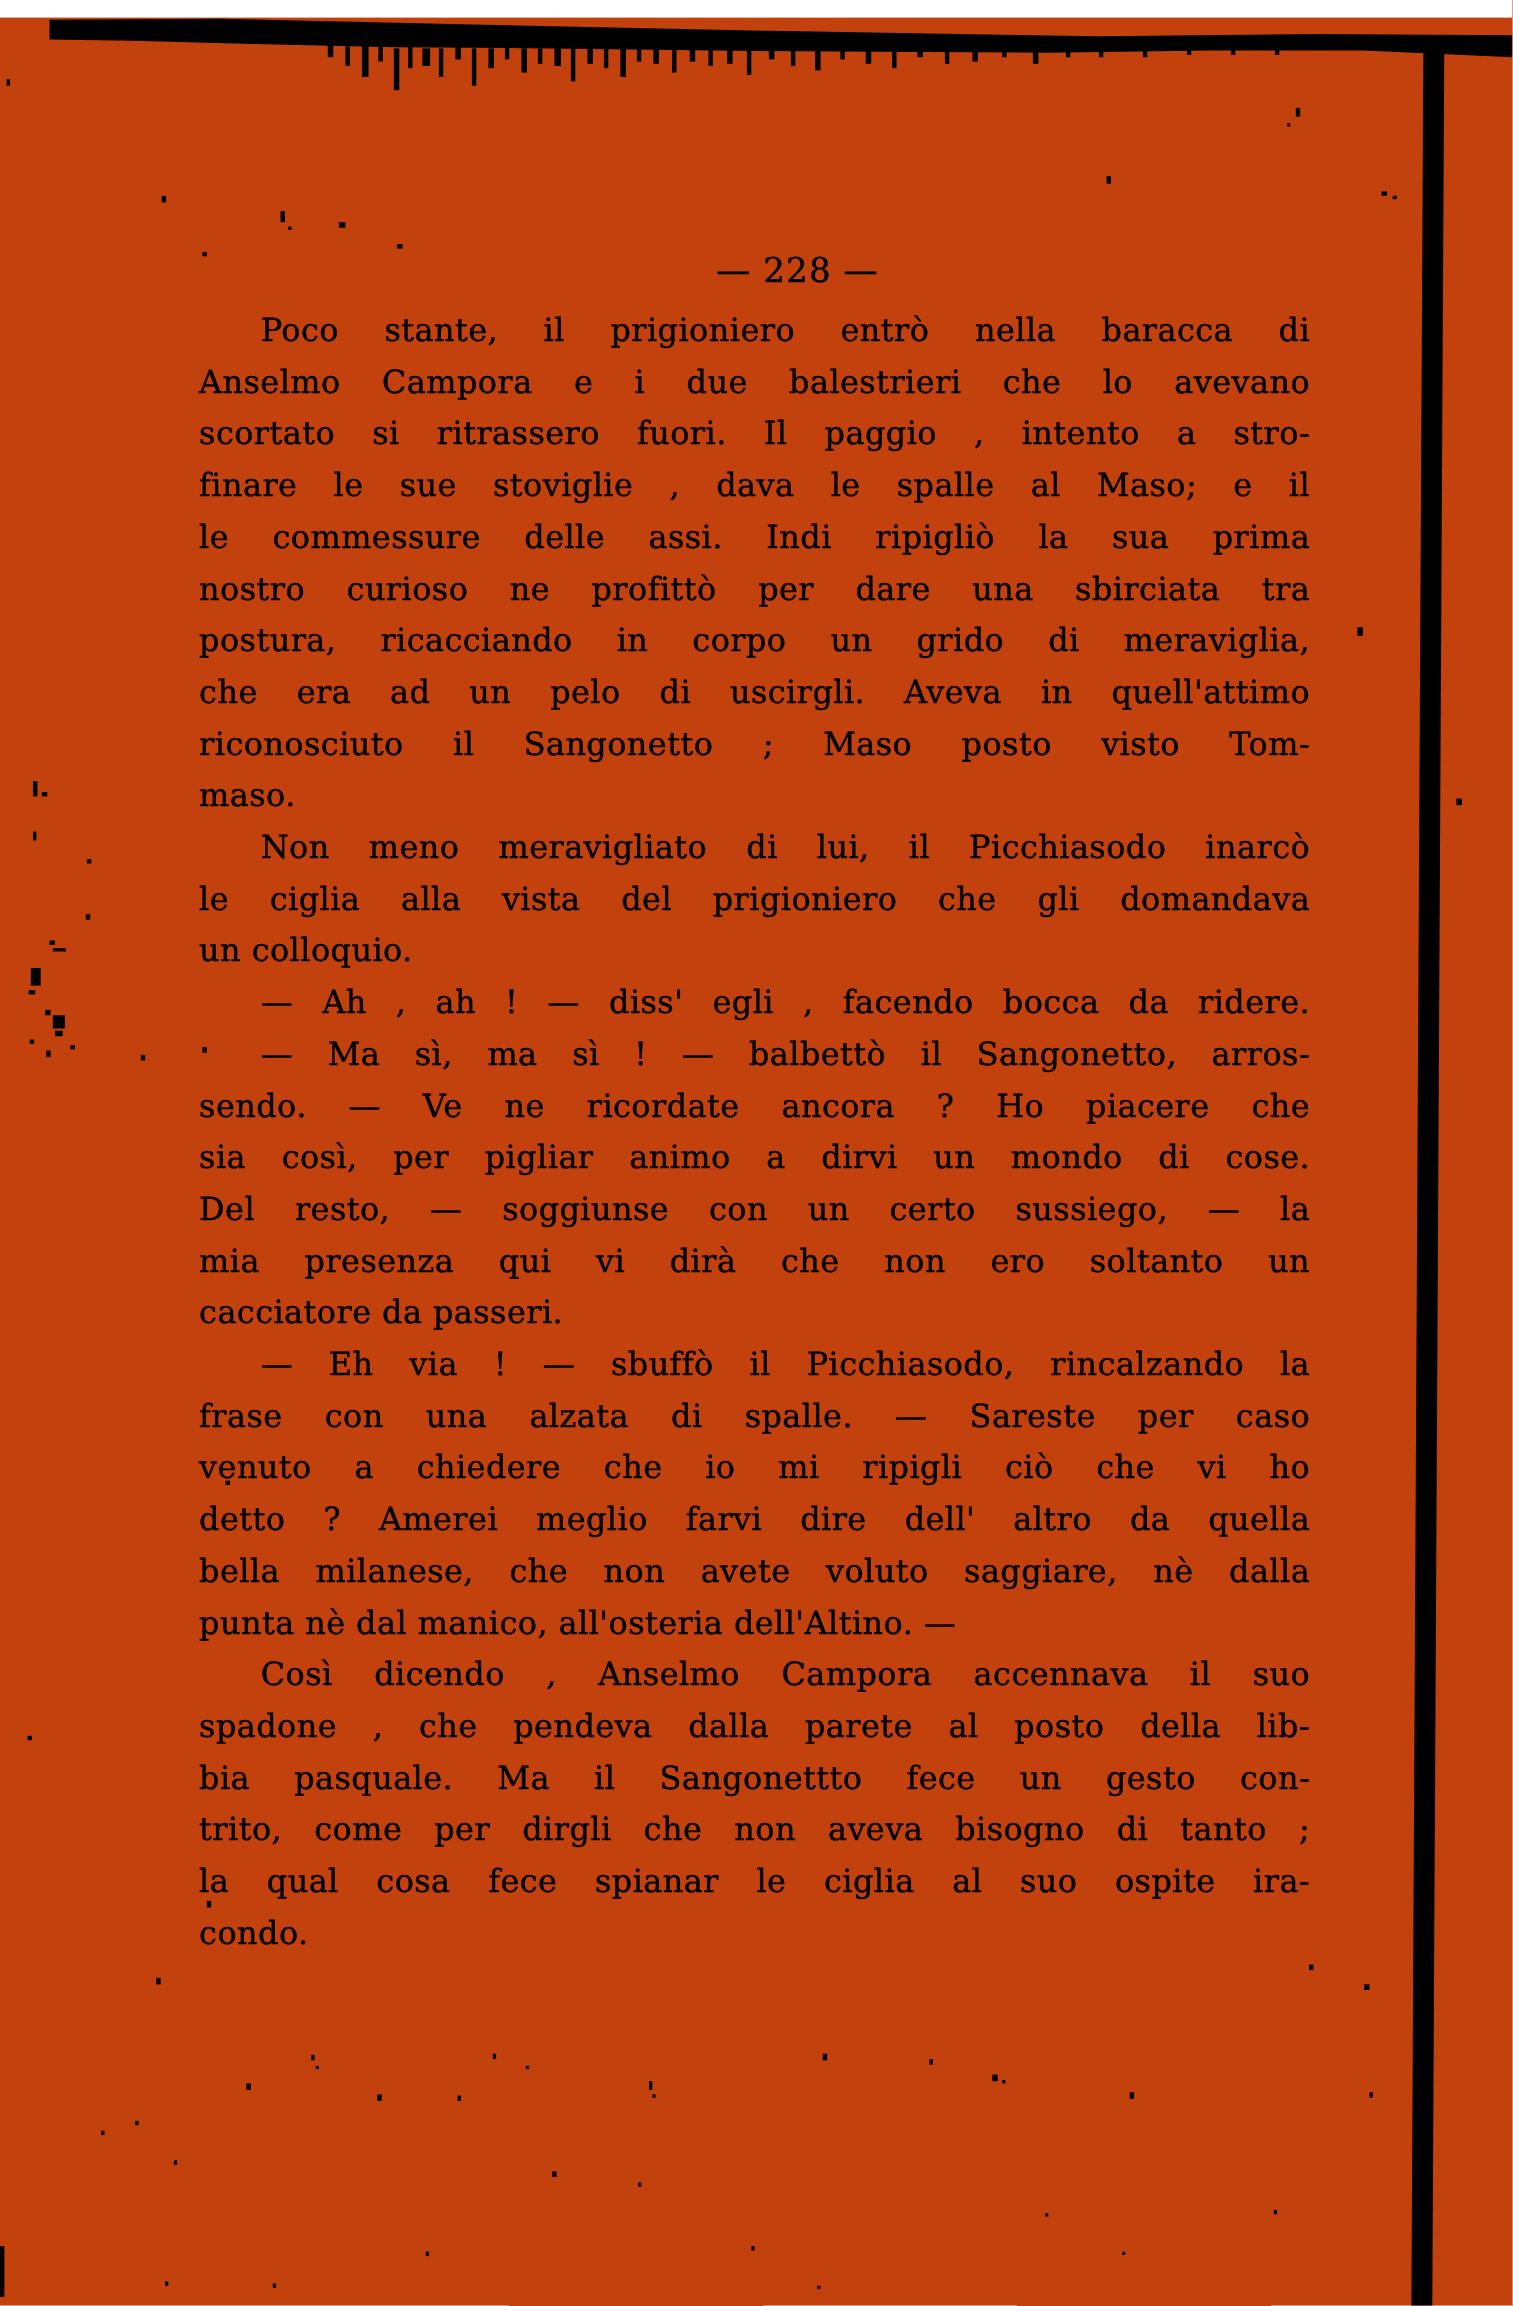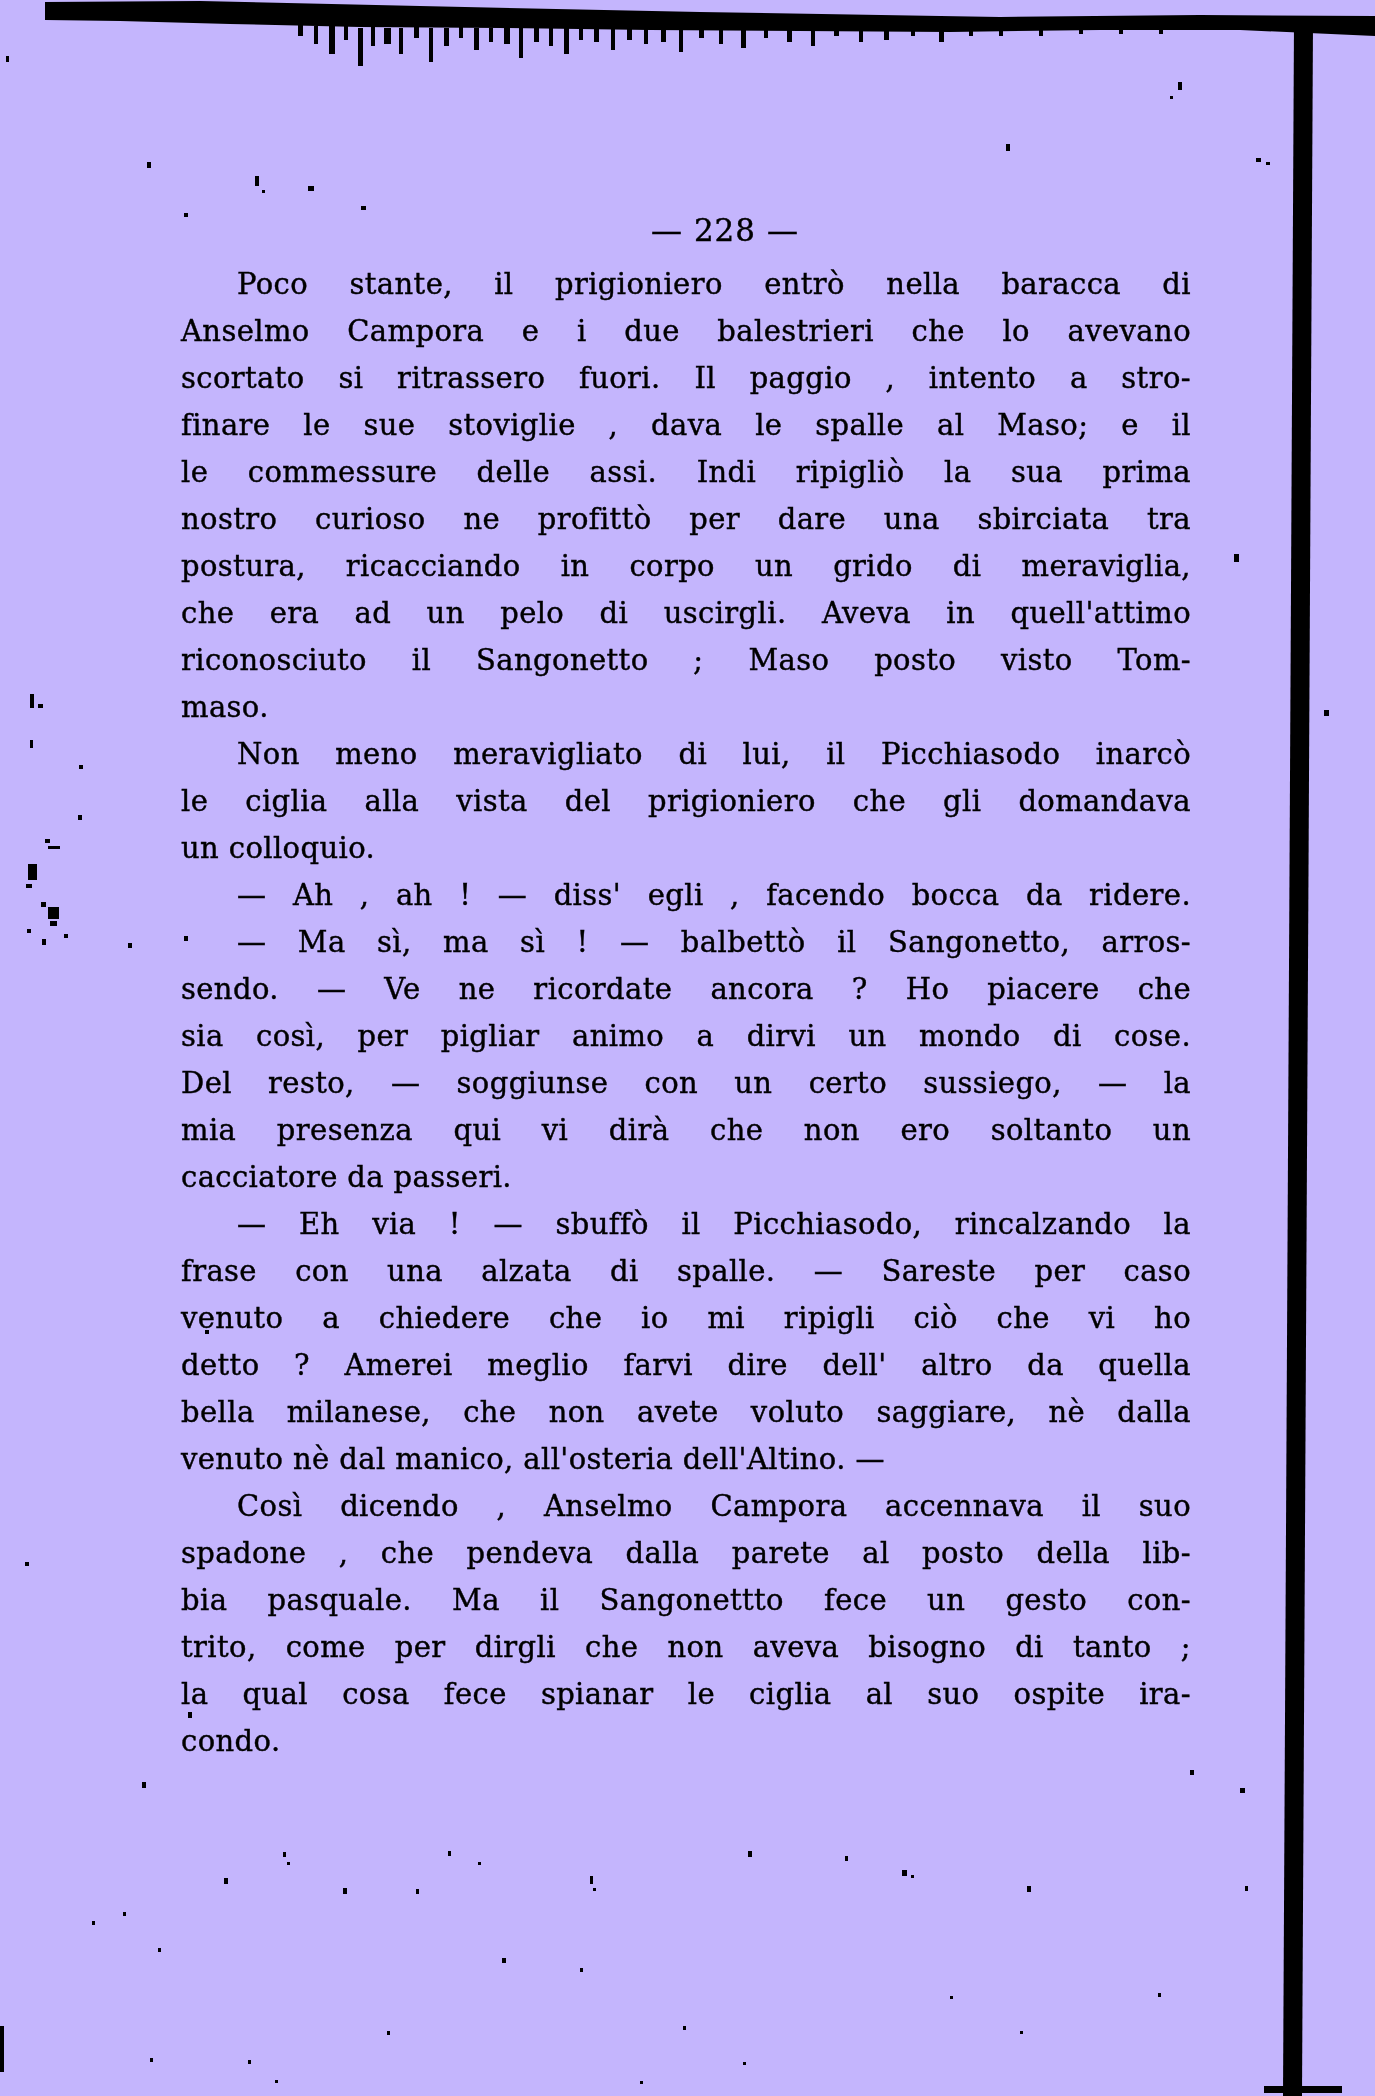--- a/index.html
+++ b/index.html
@@ -1,20 +1,20 @@
 <!DOCTYPE html>
 <html><head>
 <meta charset="utf-8">
 <style>
   html,body{margin:0;padding:0;}
   body{
     width:1375px;height:2096px;position:relative;background:#ffffff;
     font-family:"DejaVu Serif", serif;color:#000;overflow:hidden;
   }
-  .page{position:absolute;inset:0;background:#c4b5fd;}
+  .page{position:absolute;inset:0;background:#c2410c;margin-top:16px;}
   .page-number{
     position:absolute;left:220px;top:212px;width:1010px;
     text-align:center;font-size:31px;letter-spacing:1px;
     -webkit-text-stroke:0.4px #000;
   }
   .text-block{
     position:absolute;left:181px;top:261px;width:1010px;
     font-size:29px;letter-spacing:0.4px;
     -webkit-text-stroke:0.4px #000;
   }
@@ -177,21 +177,21 @@
       <div class="line fill">sendo. — Ve ne ricordate ancora ? Ho piacere che</div>
       <div class="line fill">sia così, per pigliar animo a dirvi un mondo di cose.</div>
       <div class="line fill">Del resto, — soggiunse con un certo sussiego, — la</div>
       <div class="line fill">mia presenza qui vi dirà che non ero soltanto un</div>
       <div class="line">cacciatore da passeri.</div>
       <div class="line indent fill">— Eh via ! — sbuffò il Picchiasodo, rincalzando la</div>
       <div class="line fill">frase con una alzata di spalle. — Sareste per caso</div>
       <div class="line fill">venuto a chiedere che io mi ripigli ciò che vi ho</div>
       <div class="line fill">detto ? Amerei meglio farvi dire dell' altro da quella</div>
       <div class="line fill">bella milanese, che non avete voluto saggiare, nè dalla</div>
-      <div class="line">venuto nè dal manico, all'osteria dell'Altino. —</div>
+      <div class="line">punta nè dal manico, all'osteria dell'Altino. —</div>
       <div class="line indent fill">Così dicendo , Anselmo Campora accennava il suo</div>
       <div class="line fill">spadone , che pendeva dalla parete al posto della lib-</div>
       <div class="line fill">bia pasquale. Ma il Sangonettto fece un gesto con-</div>
       <div class="line fill">trito, come per dirgli che non aveva bisogno di tanto ;</div>
       <div class="line fill">la qual cosa fece spianar le ciglia al suo ospite ira-</div>
       <div class="line">condo.</div>
     </div>
 
 </div>
 

